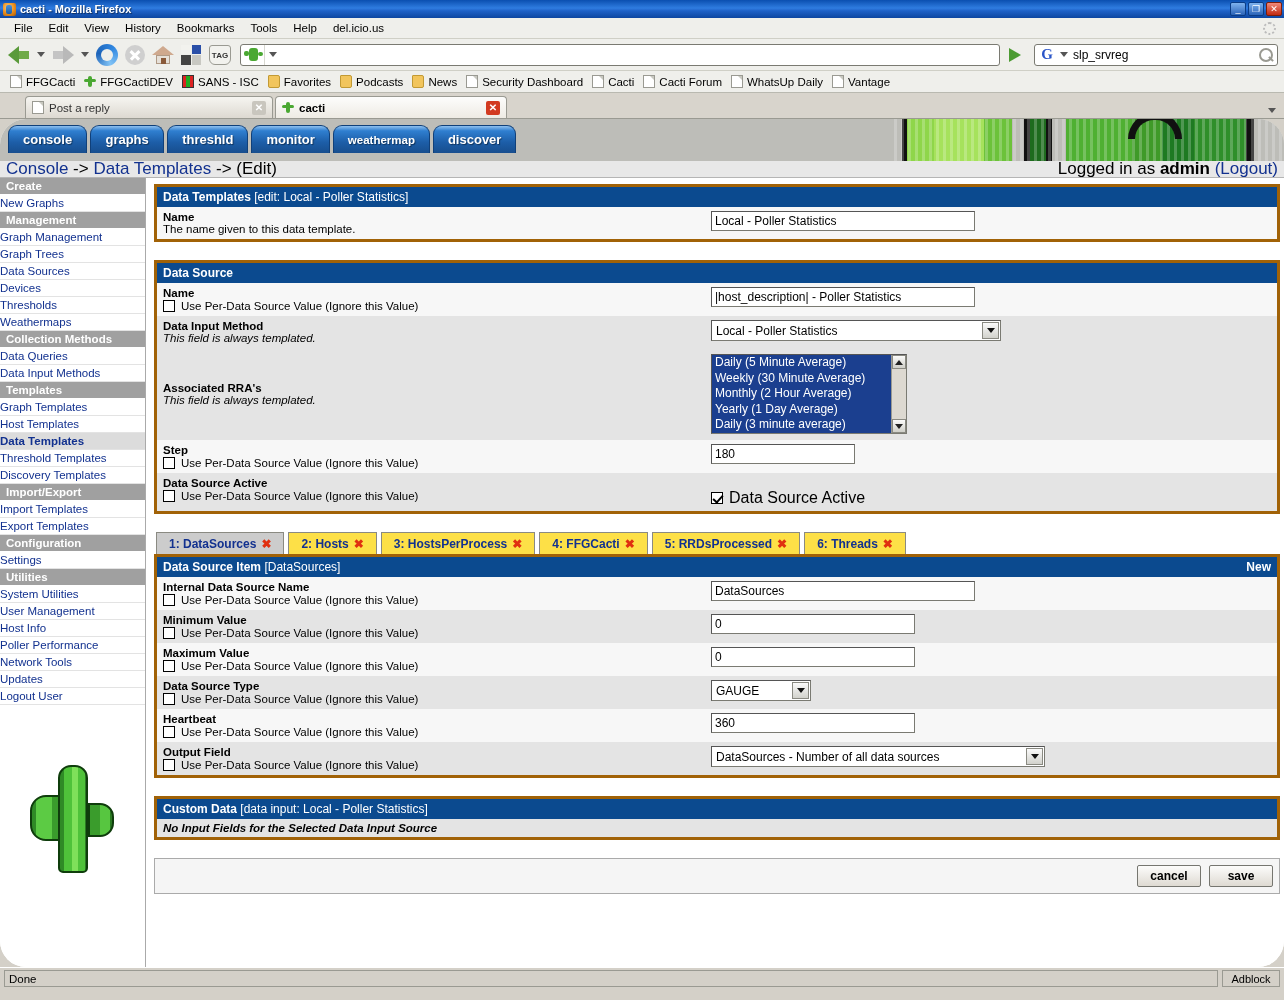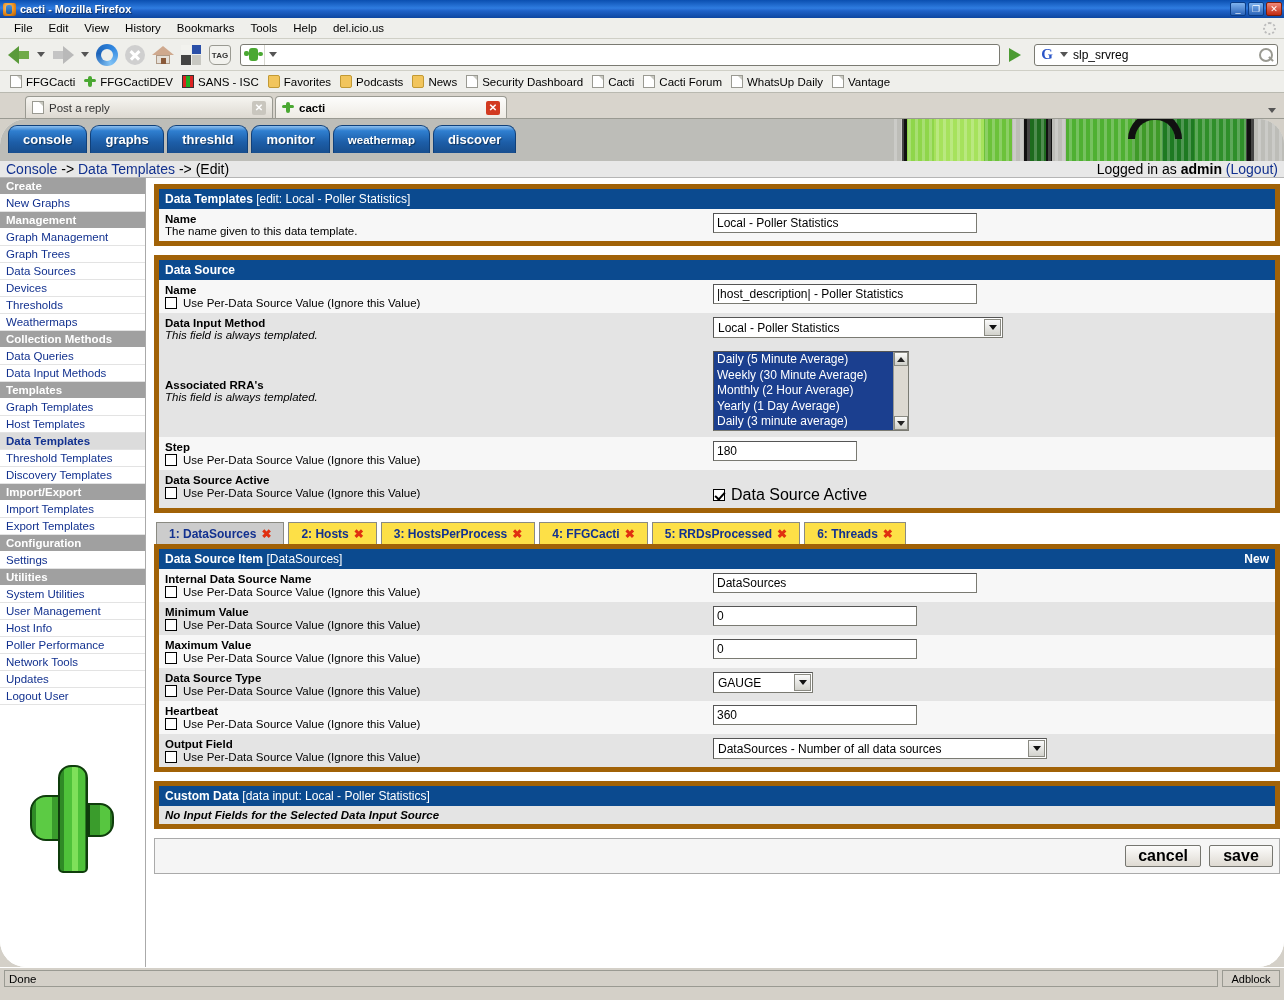--- a/index.html
+++ b/index.html
@@ -280,21 +280,21 @@
     margin-right: 3px;
     text-shadow: 1px 1px 1px rgba(0,0,0,.45);
     white-space:nowrap;
   }
   .ctab.small { font-size:11.5px; }
 
   .breadcrumbbar {
     height: 17px; background: #e8e8e8;
     border-bottom: 1px solid #b5b5b5;
     display:flex; align-items:center; justify-content:space-between;
-    padding: 0 6px; font-size: 14px;
+    padding: 0 6px; font-size: 17px;
   }
   .crumb a { color: #12318f; text-decoration: none; }
   .crumb .sep { color: #000; }
   .crumb .cur { color: #000; }
   .loginfo { color:#000; }
   .loginfo b { font-weight: bold; }
   .loginfo a { color:#12318f; text-decoration:none; }
 
   .body-wrap { display: flex; height: 812px; }
 
@@ -304,21 +304,21 @@
     border-right: 1px solid #aaa;
     position: relative;
   }
   .sb-head {
     background: #a0a0a0; color: #fff; font-weight: bold;
     font-size: 11.5px; padding: 2px 6px;
     border-bottom: 1px solid #fff;
   }
   .sb-item {
     display:block; font-size: 11.5px; color: #12318f;
-    padding: 2px 6px; border-bottom: 1px solid #e3e3e3;
+    padding: 2px 0; border-bottom: 1px solid #e3e3e3;
     text-decoration:none;
   }
   .sb-item.current { background: #dcdcdc; font-weight: bold; color:#12318f; }
   .sb-cactus {
     position: absolute; left: 28px; top: 585px;
     width: 88px; height: 110px;
   }
   .cact-trunk {
     position:absolute; left:30px; top:2px; width:30px; height:108px;
     background: linear-gradient(90deg,#2f8a26 0 4px,#4fc23a 4px 12px,#7fe05a 12px 18px,#4fc23a 18px 25px,#2a7a22 25px 30px);
@@ -333,21 +333,21 @@
     position:absolute; right:2px; top:40px; width:26px; height:34px;
     background: linear-gradient(90deg,#3a9c2c 0 10px,#57c640 10px 20px,#2a7a22 20px 26px);
     border:2px solid #0f3d0c; border-radius: 0 14px 14px 0;
   }
 
   
   .main {
     flex: 1; background: #fff; padding: 6px 4px 0 8px;
     overflow: hidden;
   }
-  .panel { border: 5px solid #a16207; margin-bottom: 9px; background:#f0abfc; }
+  .panel { border: 3px solid #a16207; margin-bottom: 18px; background:#f0abfc; }
   .panel-head {
     background: #0b4a8f; color: #fff; font-size: 12px;
     padding: 3px 6px; display:flex; justify-content:space-between; align-items:center;
   }
   .panel-head .ph-title { font-weight: bold; }
   .panel-head .ph-sub { font-weight: normal; }
   .panel-head .ph-right { font-weight: bold; font-size: 12px; }
 
   .frow {
     display: flex; align-items: flex-start;
@@ -434,21 +434,21 @@
     padding: 3px 6px; color:#000; font-weight: bold;
   }
   .btnrow {
     border: 1px solid #aaa; background:#f5f5f5;
     padding: 6px; display:flex; justify-content:flex-end; gap: 8px;
   }
   .btn {
     min-width: 64px; height: 22px; padding: 0 12px;
     background: linear-gradient(to bottom,#fcfcfb,#dedad2);
     border: 1px solid #767670; border-radius: 2px;
-    font-size: 16px; font-weight: bold; color:#000;
+    font-size: 12px; font-weight: bold; color:#000;
     display:flex;align-items:center;justify-content:center;
     font-family:"Liberation Sans", sans-serif;
   }
 
   
   .statusbar {
     height: 22px; background: #d4d0c8;
     border-top: 1px solid #fff;
     display:flex; align-items:center; padding: 0 4px; gap: 4px;
   }

